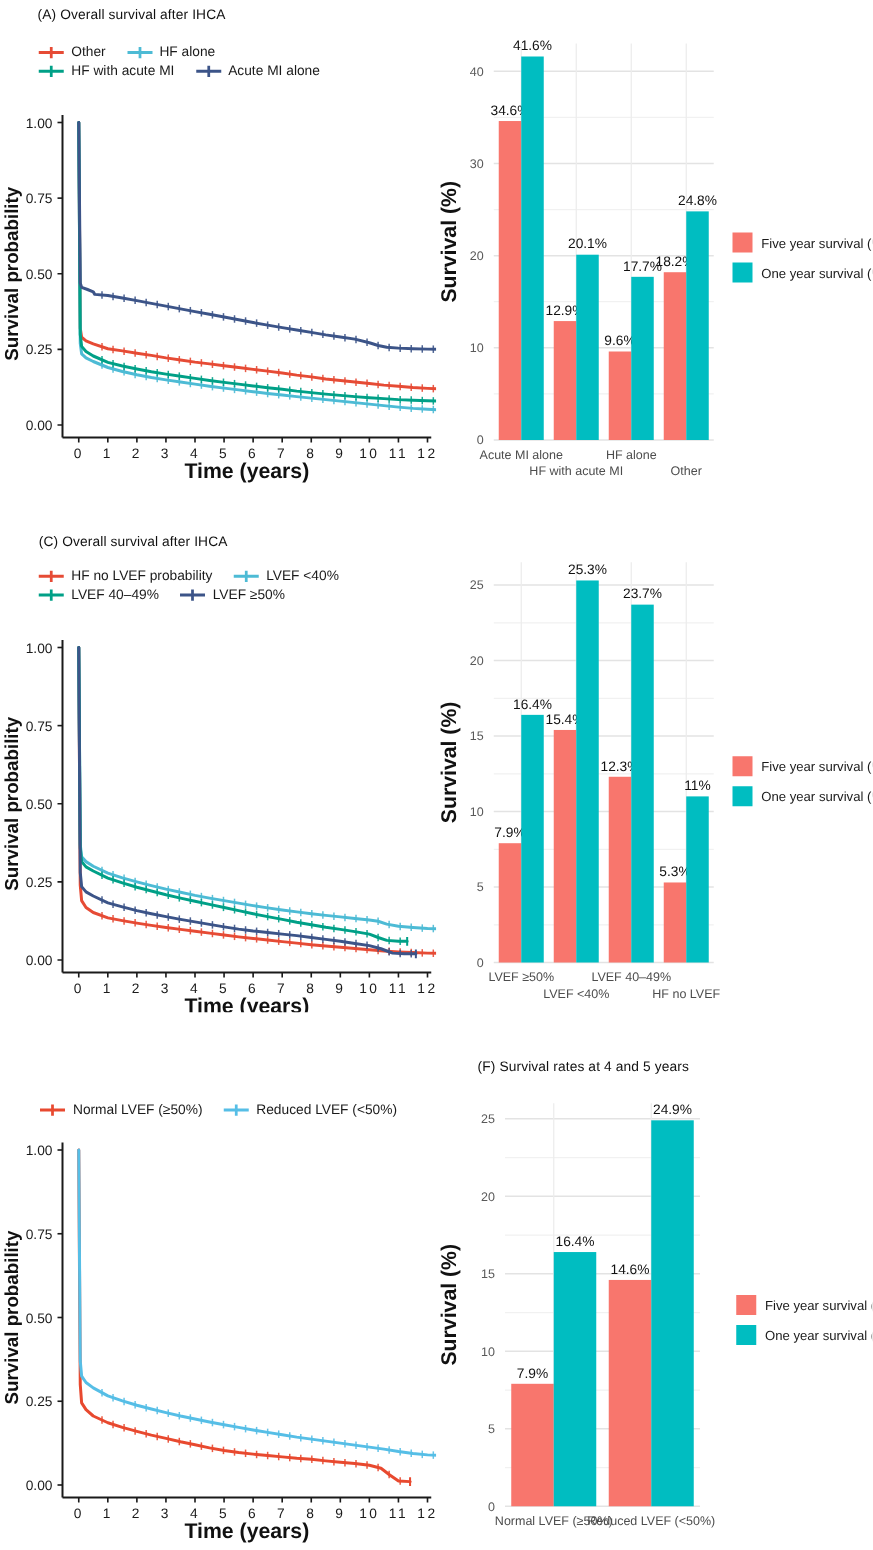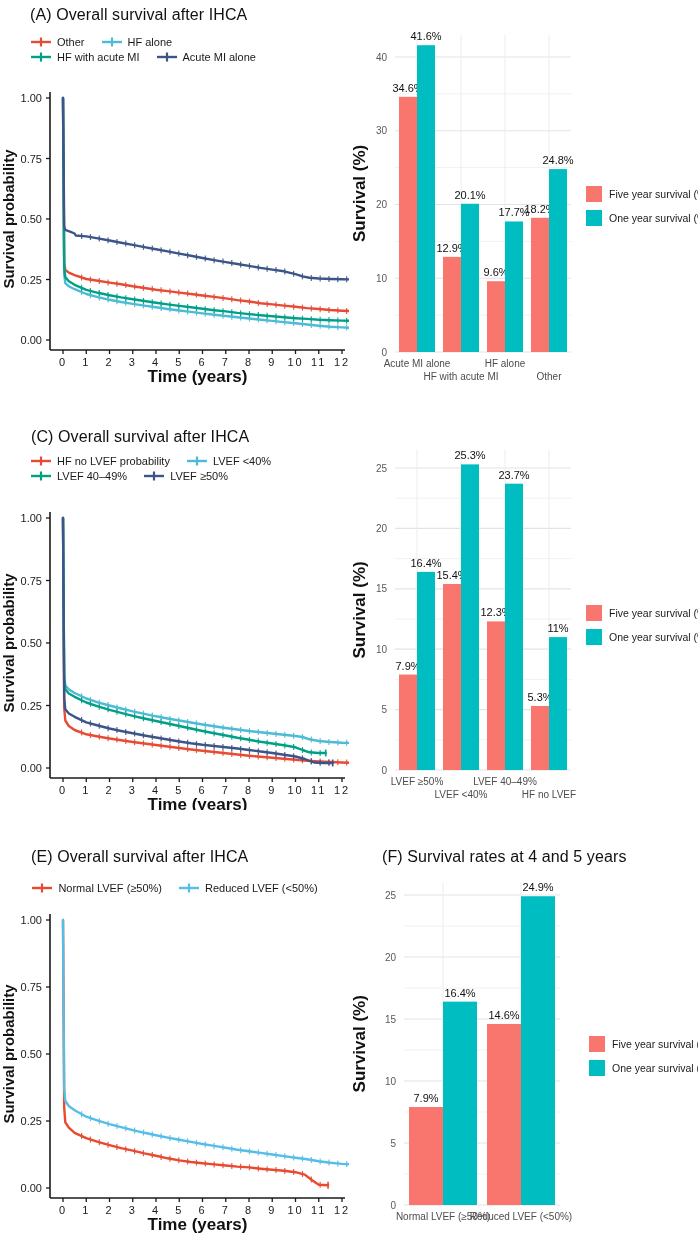--- a/index.html
+++ b/index.html
@@ -8,21 +8,21 @@
     width:698px;height:1240px;
     background:#fff;
     font-family:"Liberation Sans", sans-serif;
     display:grid;
     grid-template-columns:349px 349px;
     grid-template-rows:405px 405px 430px;
   }
   .panel{position:relative;overflow:hidden;}
   .panel-title{
     position:absolute;
-    font-size:16px;color:#111;letter-spacing:.1px;
+    font-size:11px;color:#111;letter-spacing:.1px;
     white-space:nowrap;
   }
   .km-legend{
     position:absolute;display:flex;flex-direction:column;gap:3px;
   }
   .km-legend.centered{left:0;right:0;align-items:center;}
   .km-legend-row{display:flex;gap:16px;align-items:center;}
   .km-legend-item{display:flex;align-items:center;gap:5px;font-size:11px;color:#1a1a1a;white-space:nowrap;}
   svg{position:absolute;left:0;top:0;display:block;}
   text{font-family:"Liberation Sans", sans-serif;}
@@ -600,21 +600,20 @@
             <rect x="237" y="200" width="16" height="16" fill="#F8766D"></rect>
             <text x="260" y="212" font-size="10.5" fill="#1a1a1a">Five year survival (%)</text>
             <rect x="237" y="224" width="16" height="16" fill="#00BDC1"></rect>
             <text x="260" y="236" font-size="10.5" fill="#1a1a1a">One year survival (%)</text>
           </g>
         </g>
       </svg>
   </section>
 
   <section class="panel">
-    <div class="panel-title" style="left:31px;top:38px">(E) Overall survival after IHCA</div>
     <div class="km-legend centered" style="top:72px">
         <div class="km-legend-row">
           <span class="km-legend-item">
             <svg width="22" height="12" style="position:static">
               <line x1="1" y1="6" x2="21" y2="6" stroke="#E8492F" stroke-width="2.4"></line>
               <line x1="11" y1="1.5" x2="11" y2="10.5" stroke="#E8492F" stroke-width="2.2"></line>
             </svg>
             <span>Normal LVEF (≥50%)</span>
           </span>
           <span class="km-legend-item">

